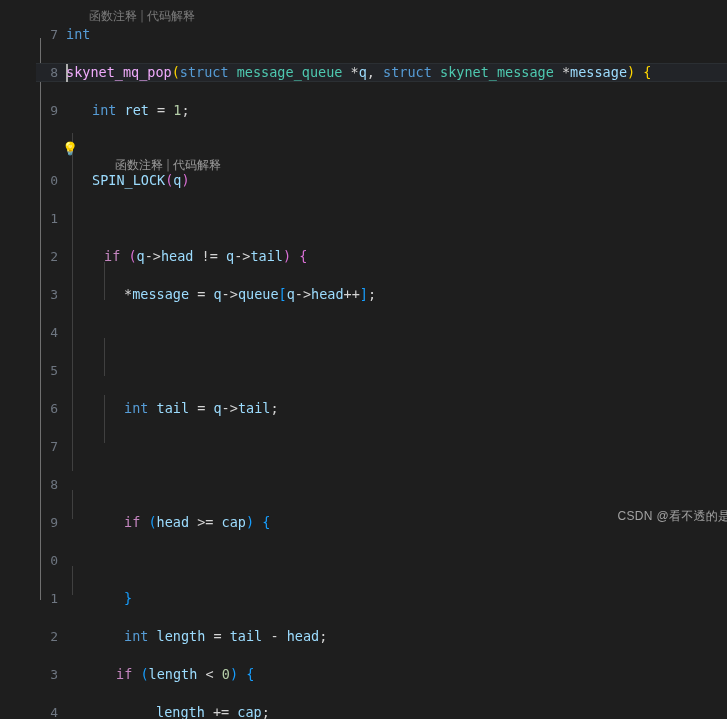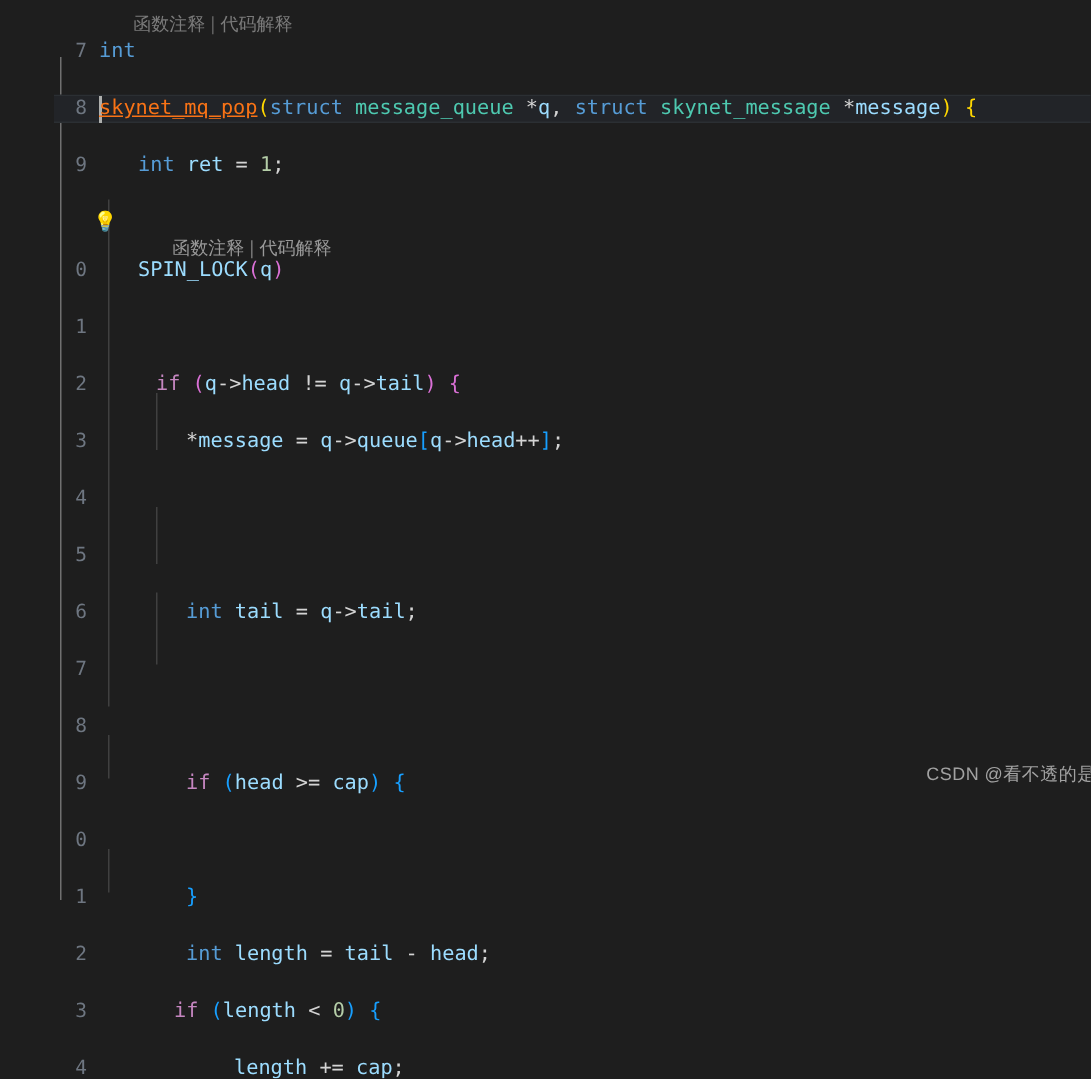--- a/index.html
+++ b/index.html
@@ -73,21 +73,21 @@
   .guide {
     position: absolute;
     width: 1px;
     background: #404040;
   }
   .guide.active { background: #707070; }
 
   
   .kw   { color: #569cd6; }   
   .ctl  { color: #c586c0; }   
-  .fn   { color: #f97316; text-decoration: underline; }   
+  .fn   { color: #f0abfc; }   
   .typ  { color: #4ec9b0; }   
   .var  { color: #9cdcfe; }   
   .num  { color: #b5cea8; }   
   .op   { color: #d4d4d4; }   
   .br0  { color: #ffd700; }   
   .br1  { color: #da70d6; }   
   .br2  { color: #179fff; }   
 
   
   .codelens {

